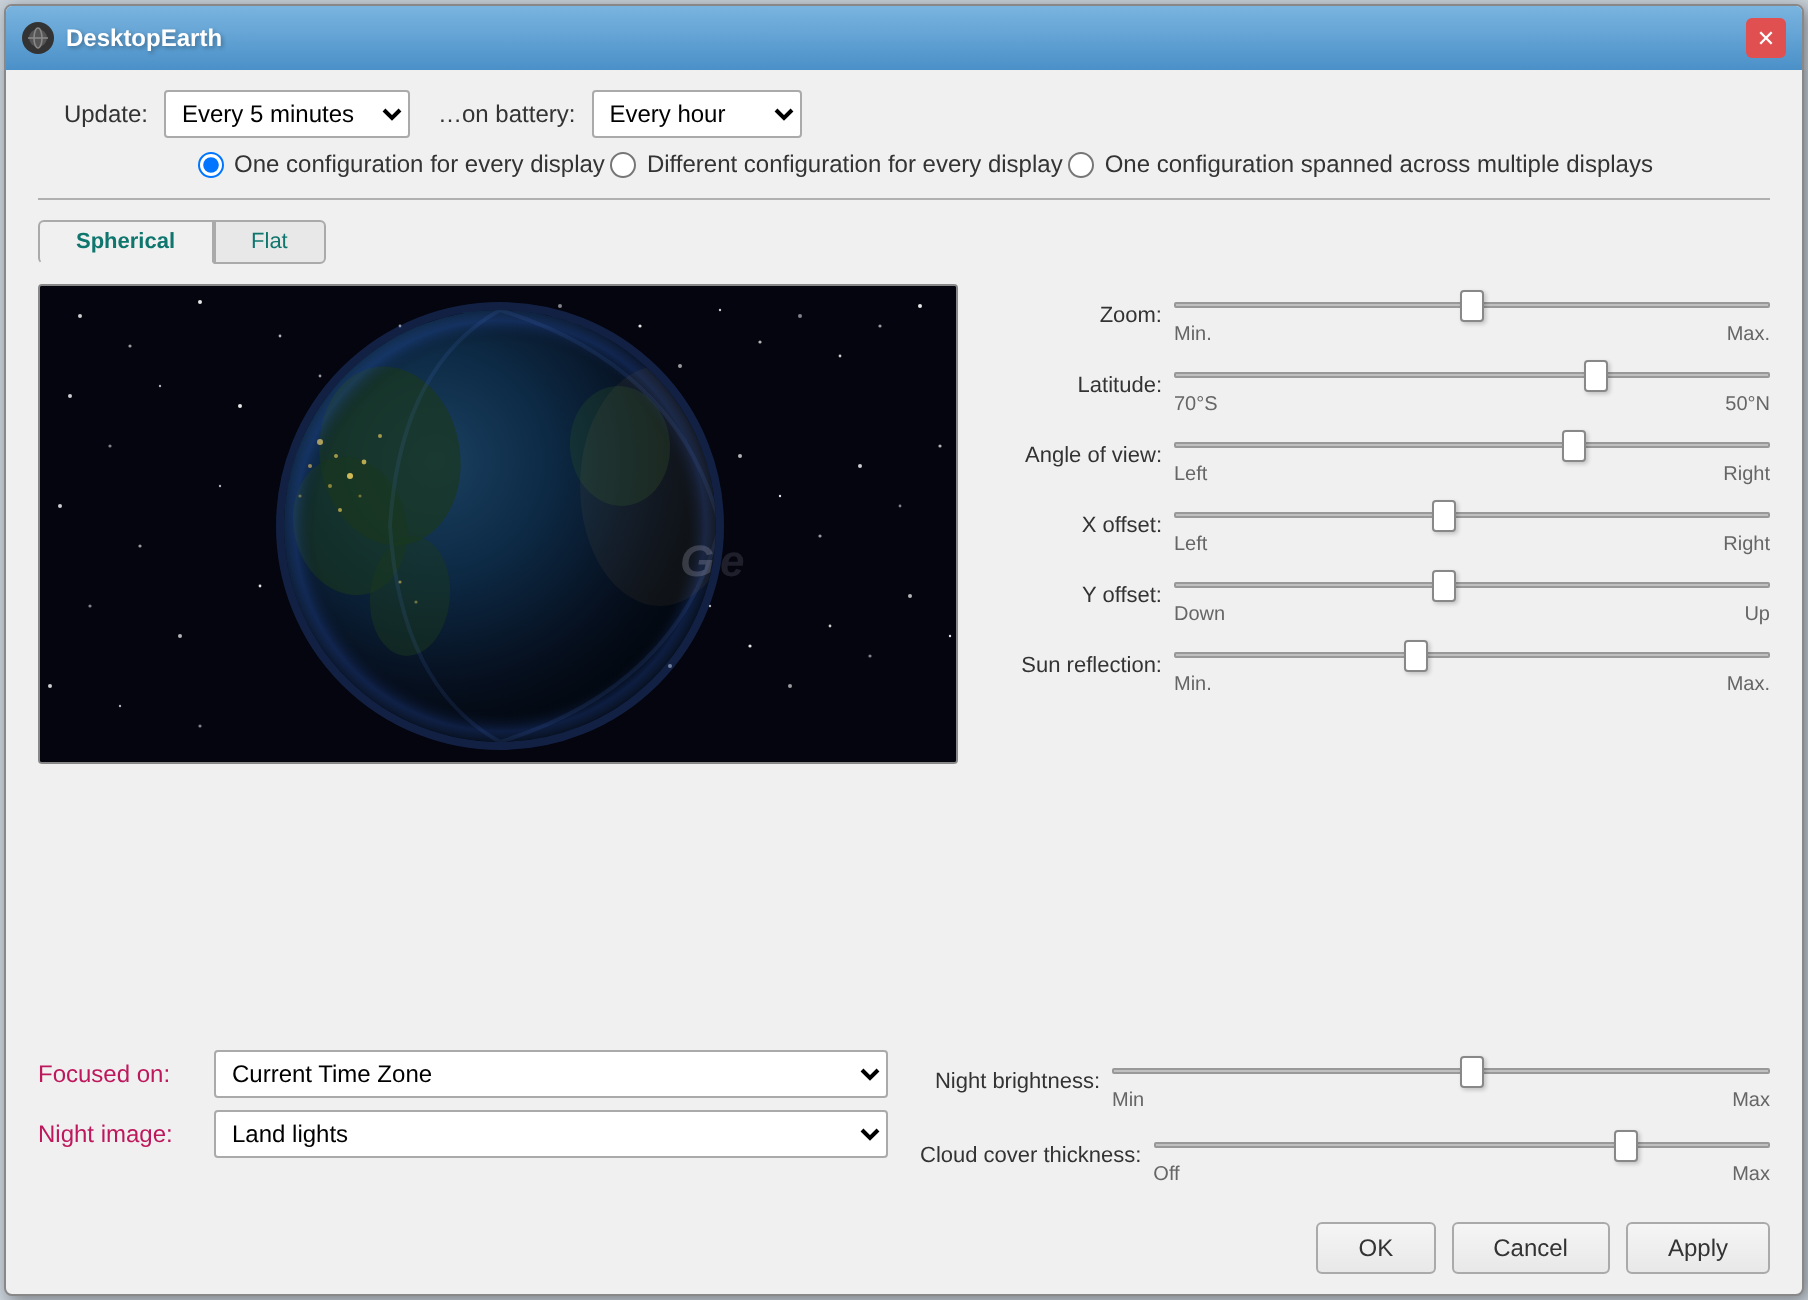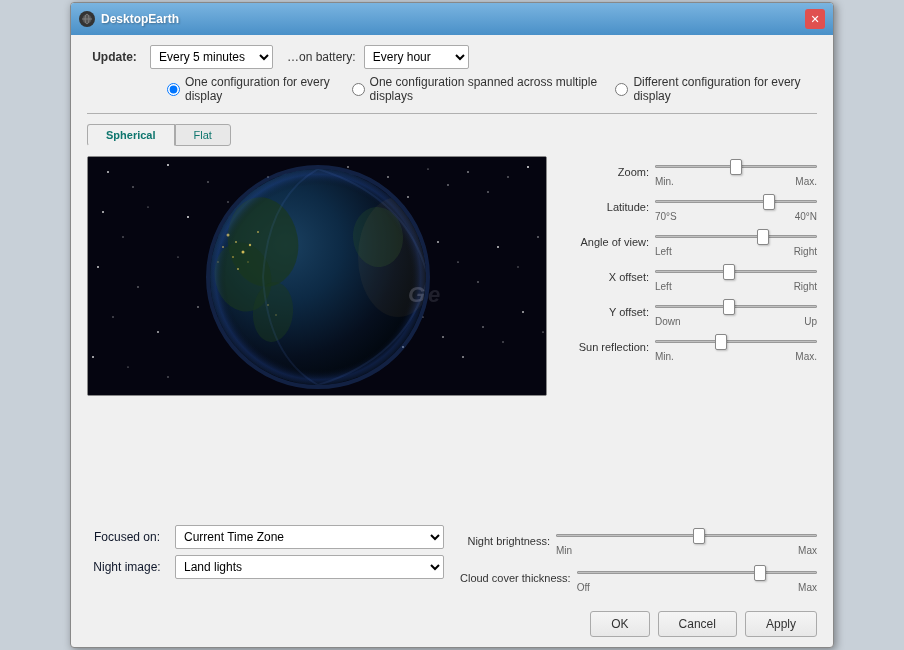--- a/index.html
+++ b/index.html
@@ -8,21 +8,21 @@
       font-size: 12px;
       background: #c8d0d8;
       display: flex;
       justify-content: center;
       align-items: center;
       width: 904px;
       height: 650px;
       overflow: hidden;
     }
     .window {
-      width: 764px;
+      width: 900px;
       height: 646px;
       background: #f0f0f0;
       border: 1px solid #888;
       border-radius: 4px;
       display: flex;
       flex-direction: column;
       box-shadow: 2px 2px 8px rgba(0,0,0,0.4);
     }
     .titlebar {
       background: linear-gradient(to bottom, #7ab4e0, #4a90c8);
@@ -83,24 +83,24 @@
       padding-bottom: 10px;
       border-bottom: 1px solid #b0b0b0;
       margin-bottom: 10px;
     }
     .update-row {
       display: flex;
       align-items: center;
       gap: 8px;
     }
     .update-label {
-      font-weight: bold;
+      font-weight: normal;
       color: #333;
       min-width: 55px;
-      text-align: center;
+      text-align: right;
     }
     select {
       height: 24px;
       border: 1px solid #aaa;
       border-radius: 2px;
       background: white;
       padding: 0 4px;
       font-size: 12px;
       cursor: pointer;
     }
@@ -250,23 +250,23 @@
       display: flex;
       flex-direction: column;
       gap: 6px;
     }
     .option-row {
       display: flex;
       align-items: center;
       gap: 8px;
     }
     .option-label {
-      text-align: center;
+      text-align: left;
       min-width: 80px;
-      color: #0f172a;
+      color: #be185d;
       font-size: 12px;
     }
     .option-select {
       flex: 1;
     }
     .footer-buttons {
       display: flex;
       justify-content: flex-end;
       gap: 8px;
       padding-top: 8px;
@@ -322,26 +322,26 @@
           <option>Every 6 hours</option>
           <option>Never</option>
         </select>
       </div>
       <div class="radio-group">
         <div class="radio-row">
           <input type="radio" name="display" id="r1" checked="" style="">
           <label for="r1">One configuration for every display</label>
         </div>
         <div class="radio-row">
+          <input type="radio" name="display" id="r3" style="">
+          <label for="r3">Different configuration for every display</label>
+        </div>
+        <div class="radio-row">
           <input type="radio" name="display" id="r2" style="">
           <label for="r2">One configuration spanned across multiple displays</label>
-        </div>
-        <div class="radio-row">
-          <input type="radio" name="display" id="r3" style="">
-          <label for="r3">Different configuration for every display</label>
         </div>
       </div>
     </div>
 
     <div class="main-section">
 
       <div class="tabs-row">
         <div class="tab active">Spherical</div>
         <div class="tab">Flat</div>
       </div>
@@ -488,21 +488,21 @@
               </div>
             </div>
           </div>
 
           <div class="slider-row">
             <span class="slider-label">Latitude:</span>
             <div class="slider-container">
               <input type="range" min="0" max="100" value="72" style="">
               <div class="slider-minmax">
                 <span>70°S</span>
-                <span>40°N</span>
+                <span>50°N</span>
               </div>
             </div>
           </div>
 
           <div class="slider-row">
             <span class="slider-label">Angle of view:</span>
             <div class="slider-container">
               <input type="range" min="0" max="100" value="68" style="">
               <div class="slider-minmax">
                 <span>Left</span>

